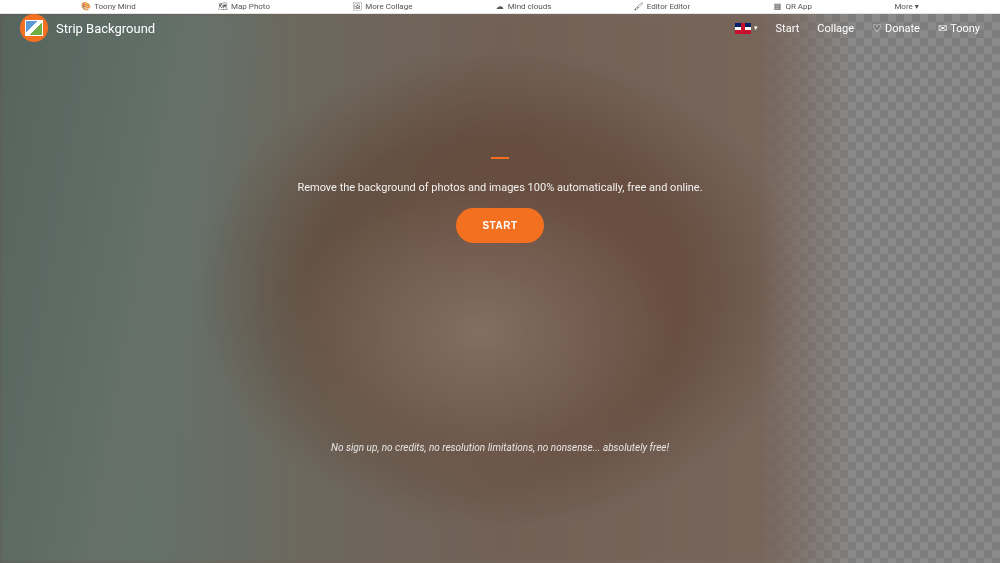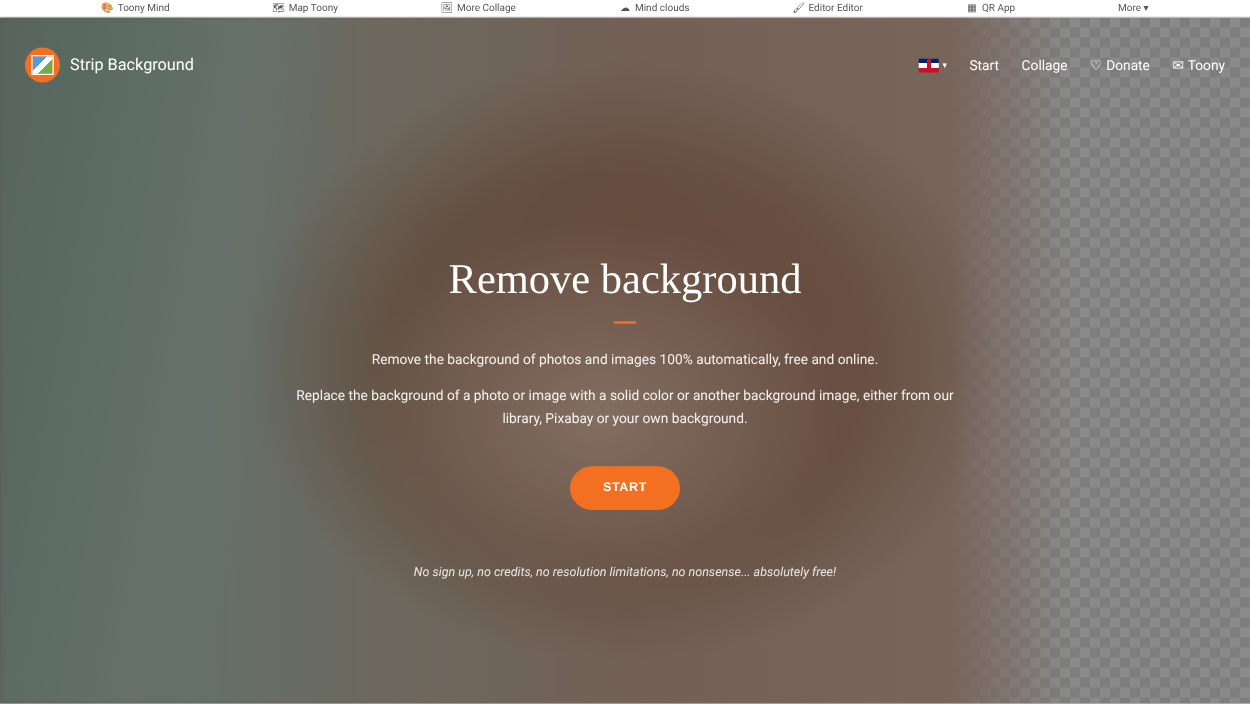--- a/index.html
+++ b/index.html
@@ -89,21 +89,21 @@
       inset: 0;
       background: rgba(30, 35, 40, 0.48);
     }
     
     
     .header-nav {
       position: relative;
       display: flex;
       justify-content: space-between;
       align-items: center;
-      padding: 24px 20px;
+      padding: 0 20px;
       z-index: 10;
     }
     .brand {
       display: flex;
       align-items: center;
       gap: 8px;
       cursor: pointer;
     }
     .brand-icon {
       width: 28px;
@@ -205,41 +205,41 @@
       border: none;
       padding: 12px 26px;
       border-radius: 22px;
       font-size: 10px;
       font-weight: 600;
       letter-spacing: 0.5px;
       cursor: pointer;
     }
     .hero-tagline {
       position: absolute;
-      bottom: 99px;
+      bottom: 110px;
       left: 0;
       right: 0;
       text-align: center;
       font-size: 10px;
       font-style: italic;
       color: rgba(255,255,255,0.85);
       z-index: 10;
     }
   </style>
 </head>
 <body>
 
 <div class="top-toolbar">
   <div class="toolbar-item">
     <span class="toolbar-icon">🎨</span>
     <span>Toony Mind</span>
   </div>
   <div class="toolbar-item">
     <span class="toolbar-icon">🗺</span>
-    <span>Map Toony</span>
+    <span>Map Photo</span>
   </div>
   <div class="toolbar-item">
     <span class="toolbar-icon">🖼</span>
     <span>More Collage</span>
   </div>
   <div class="toolbar-item">
     <span class="toolbar-icon">☁</span>
     <span>Mind clouds</span>
   </div>
   <div class="toolbar-item">
@@ -280,21 +280,19 @@
         <span>Donate</span>
       </a>
       <a class="nav-link">
         <span>✉</span>
         <span>Toony</span>
       </a>
     </div>
   </div>
 
   <div class="hero-content">
-    <h1 class="hero-title">Remove background</h1>
     <div class="hero-divider"></div>
     <p class="hero-desc">Remove the background of photos and images 100% automatically, free and online.</p>
-    <p class="hero-desc2">Replace the background of a photo or image with a solid color or another background image, either from our library, Pixabay or your own background.</p>
     <button class="start-btn">START</button>
   </div>
 
   <div class="hero-tagline">No sign up, no credits, no resolution limitations, no nonsense... absolutely free!</div>
 </div>
 
 </body></html>

